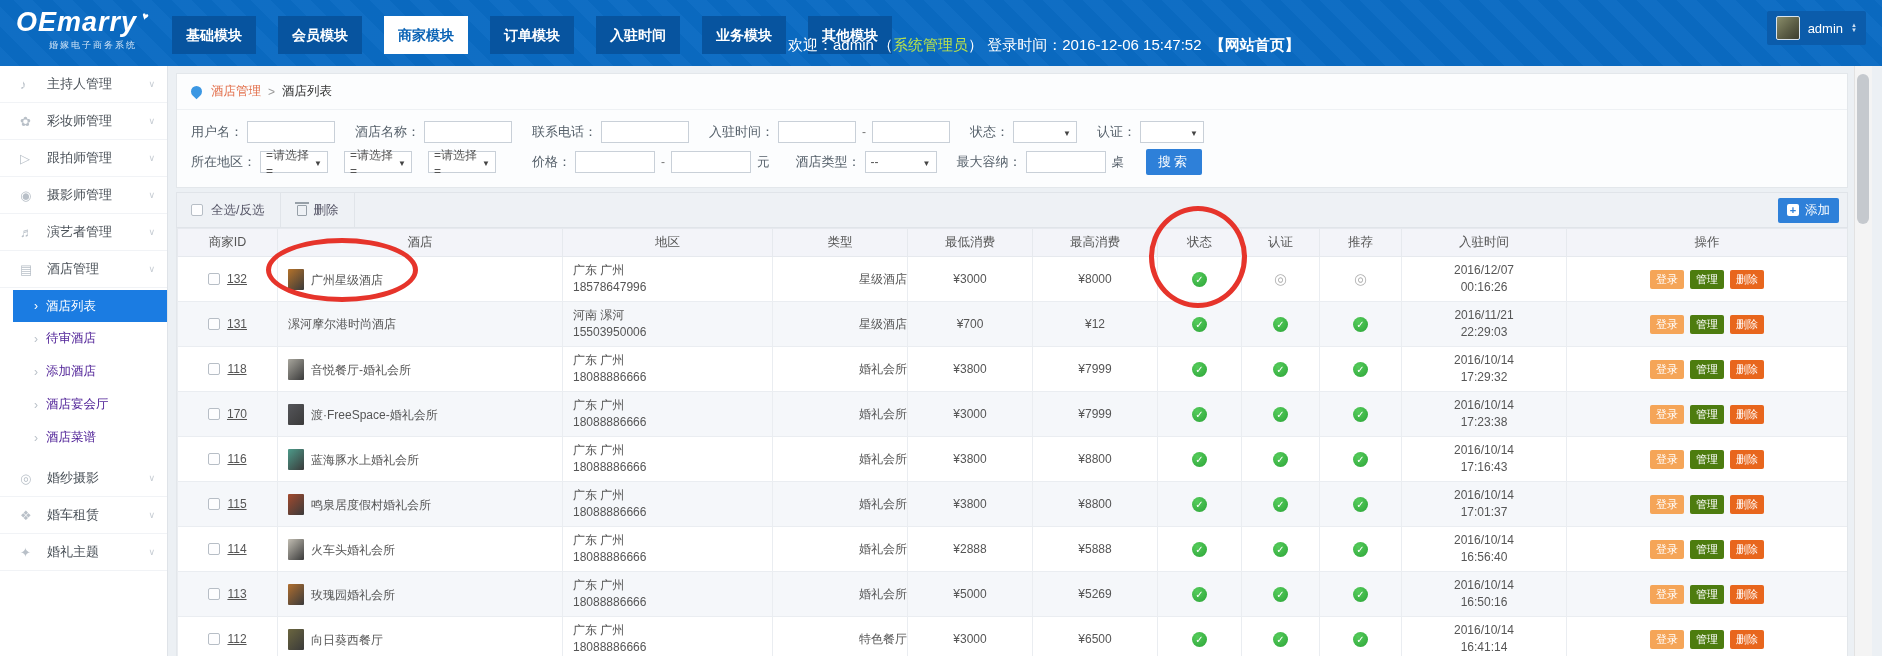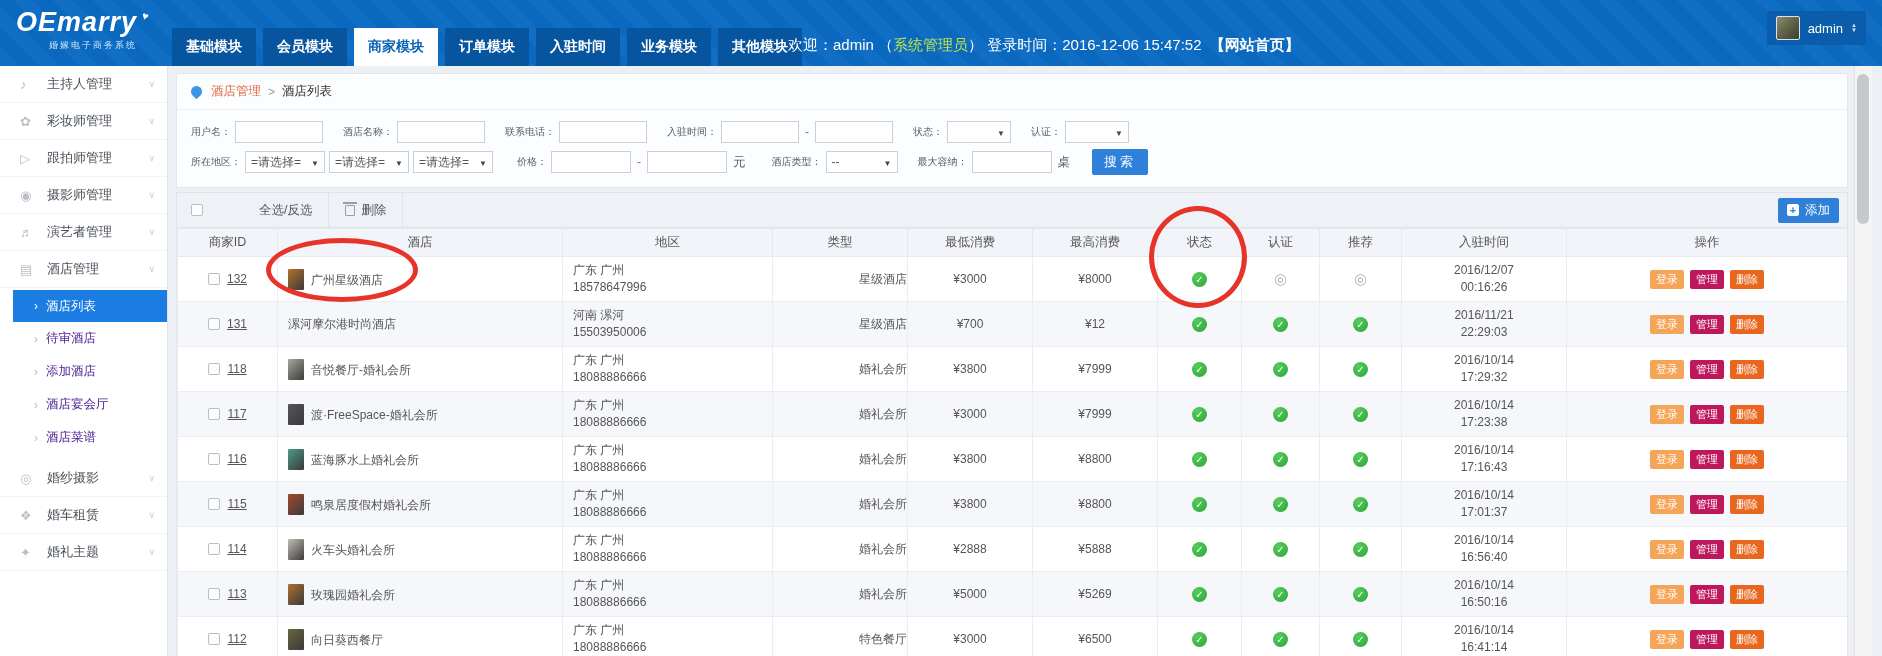--- a/index.html
+++ b/index.html
@@ -7,21 +7,21 @@
   .app { position:relative; width:1882px; height:656px; }
 
   
   .hdr { position:absolute; left:0; top:0; width:1882px; height:66px;
          background:#0a6bc3;
          background-image:repeating-linear-gradient(45deg, rgba(255,255,255,.025) 0 14px, rgba(0,0,0,.02) 14px 28px); }
   .logo { position:absolute; left:16px; top:7px; color:#fff;text-align:right; }
   .logo-main { font-size:27px; font-weight:bold; font-style:italic; letter-spacing:1px; position:relative; line-height:30px;}
   .logo-heart { position:absolute; top:-6px; right:-12px; font-size:11px; transform:rotate(18deg); font-style:normal;}
   .logo-sub { font-size:9px; color:#cfe3f6; letter-spacing:2px; margin-top:2px; }
-  .topnav { position:absolute; left:172px; bottom:0; display:flex; gap:7px;font-family:Liberation Serif, serif; }
+  .topnav { position:absolute; left:172px; bottom:12px; display:flex; gap:22px; }
   .tab { height:38px; line-height:38px; padding:0 14px; background:#07549f; color:#fff; font-size:14px; font-weight:bold; cursor:pointer; }
   .tab.active { background:#fff; color:#0a63b5; }
   .welcome { position:absolute; left:788px; bottom:11px; font-size:15px; color:#fff; white-space:nowrap; }
   .welcome .role { color:#b9e24b; }
   .welcome .homelink { color:#fff; text-decoration:none; font-weight:bold; margin-left:4px; cursor:pointer;}
   .admin-chip { position:absolute; right:16px; top:11px; height:34px; background:#0b5cab; border-radius:2px;
                 display:flex; align-items:center; padding:0 9px; cursor:pointer;}
   .avatar { width:24px; height:24px; border-radius:2px; border:1px solid #d8e4ef;
             background:linear-gradient(135deg,#8a8d6a 0%,#5c5e45 55%,#3c3d2d 100%); }
   .admin-name { color:#fff; font-size:13px; margin:0 8px 0 8px; }
@@ -46,36 +46,36 @@
   .main { position:absolute; left:168px; top:66px; width:1714px; height:590px; background:#ecf0f4; }
   .panel { position:absolute; left:8px; top:7px; width:1672px; background:#fcfdfe; border:1px solid #e3e7eb; }
   .breadcrumb { height:36px; display:flex; align-items:center; padding-left:14px; border-bottom:1px solid #eef1f4; }
   .pin { width:11px; height:11px; border-radius:50% 50% 50% 0; background:#3b97e3; transform:rotate(-45deg); margin-right:9px; }
   .bc-section { color:#e2704c; font-size:12.5px; cursor:pointer; }
   .bc-sep { color:#999; font-size:12px; margin:0 7px; }
   .bc-page { color:#333; font-size:12.5px; }
 
   .filters { padding:7px 0 10px 14px; }
   .f-row { display:flex; align-items:center; height:30px; }
-  .f-label { font-size:10px; color:#55606a; margin-right:4px; white-space:nowrap; }
+  .f-label { font-size:13px; color:#55606a; margin-right:4px; white-space:nowrap; }
   .gap { margin-left:20px; }
   .fin { height:22px; border:1px solid #c9d0d8; background:#fff; outline:none; font-size:12px; padding:0 4px; color:#444; }
   .w88 { width:88px; } .w78 { width:78px; } .w80 { width:80px; }
   .dash { color:#777; margin:0 6px; font-size:12px; }
   .selbox { display:inline-flex; align-items:center; justify-content:space-between; border:1px solid #c9d0d8;
             background:#fff; height:22px; padding:0 5px; font-size:12px; color:#555; cursor:pointer; }
   .selbox .car::after { content:"▼"; font-size:8px; color:#444; margin-left:5px; }
-  .sel62 { width:64px; } .sel78 { width:80px; margin-right:4px; } .sel70 { width:72px; }
+  .sel62 { width:64px; } .sel78 { width:68px; margin-right:16px; } .sel70 { width:72px; }
   .unit { font-size:12.5px; color:#55606a; margin:0 6px 0 6px; }
   .search-btn { width:56px; height:26px; background:#2e80d9; color:#fff; font-size:13px; border:none; border-radius:2px; margin-left:16px; cursor:pointer; letter-spacing:3px;}
 
   .toolbar { position:absolute; left:8px; top:126px; width:1672px; height:36px; background:#eef1f5;
              border:1px solid #e0e4e9; display:flex; align-items:center; }
   .cb { width:12px; height:12px; border:1px solid #b7bec6; background:#fdfdfe; border-radius:2px; display:inline-block; cursor:pointer;}
-  .tb-left { display:flex; align-items:center; padding-left:14px; height:100%;gap:48px; }
+  .tb-left { display:flex; align-items:center; padding-left:14px; height:100%; }
   .tb-label { font-size:12.5px; color:#556; margin-left:8px; }
   .tb-div { width:1px; height:100%; background:#e0e4e9; margin:0 16px; }
   .trash { width:10px; height:11px; border:1px solid #97a0a8; border-radius:1px; position:relative; display:inline-block; }
   .trash::before { content:""; position:absolute; left:-3px; top:-4px; width:14px; height:2px; background:#97a0a8; }
   .del-wrap { display:flex; align-items:center; cursor:pointer; }
   .del-wrap .tb-label { margin-left:6px; }
   .add-btn { margin-left:auto; margin-right:8px; height:25px; background:#2e80d9; color:#fff; font-size:12.5px;
              border:none; border-radius:2px; display:flex; align-items:center; padding:0 9px; cursor:pointer; }
   .plus { width:12px; height:12px; background:#fff; color:#2e80d9; border-radius:2px; font-size:11px; line-height:12px;
           text-align:center; font-weight:bold; margin-right:6px; }
@@ -96,21 +96,21 @@
   .c-type { padding-left:14px;text-align:right; }
   .c-price { text-align:center; }
   .c-ic { text-align:center; }
   .ck { display:inline-block; width:15px; height:15px; border-radius:50%;
         background:radial-gradient(circle at 35% 30%, #55cc5b, #2ca438); color:#fff; font-size:10px; line-height:15px;
         text-align:center; cursor:pointer; }
   .nc { display:inline-block; font-size:15px; color:#b1b1b1; line-height:15px; cursor:pointer; }
   .c-date { text-align:center; line-height:17px; }
   .c-ops { text-align:center; }
   .op { display:inline-block; padding:2px 6px; border-radius:2px; color:#fff; font-size:11px; margin:0 3px; cursor:pointer; }
-  .op0 { background:#f5a558; } .op1 { background:#be185d; } .op2 { background:#e8661d; }
+  .op0 { background:#f5a558; } .op1 { background:#4d7c0f; } .op2 { background:#e8661d; }
 
   
   .scroll-track { position:absolute; left:1854px; top:66px; width:18px; height:590px; background:#f4f4f4; border-left:1px solid #e2e2e2; }
   .scroll-thumb { position:absolute; left:2px; top:8px; width:12px; height:150px; background:#c5c9ce; border-radius:7px; cursor:pointer; }
 
   
   .ann { position:absolute; border:5px solid #e6342b; border-radius:50%; pointer-events:none; }
   .ann1 { left:266px; top:238px; width:152px; height:64px; }
   .ann2 { left:1149px; top:206px; width:98px; height:102px; }
 </style>
@@ -373,21 +373,21 @@
               <td class="c-ic"><span class="ck">✓</span></td>
               <td class="c-ic"><span class="ck">✓</span></td>
               <td class="c-ic"><span class="ck">✓</span></td>
               <td class="c-date">
                 <div>2016/10/14</div>
                 <div>17:29:32</div>
               </td>
               <td class="c-ops"><span class="op op0">登录</span><span class="op op1">管理</span><span class="op op2">删除</span></td>
             </tr>
             <tr class="alt">
-              <td class="c-id"><span class="cb"></span><span>117</span></td>
+              <td class="c-id"><span class="cb"></span><span>170</span></td>
               <td class="c-hotel"><span class="thumb" style="background: linear-gradient(135deg, rgb(85, 86, 90), rgb(58, 58, 58));"></span><span class="hname">渡·FreeSpace-婚礼会所</span></td>
               <td class="c-region">
                 <div>广东 广州</div>
                 <div>18088886666</div>
               </td>
               <td class="c-type">婚礼会所</td>
               <td class="c-price">¥3000</td>
               <td class="c-price">¥7999</td>
               <td class="c-ic"><span class="ck">✓</span></td>
               <td class="c-ic"><span class="ck">✓</span></td>

